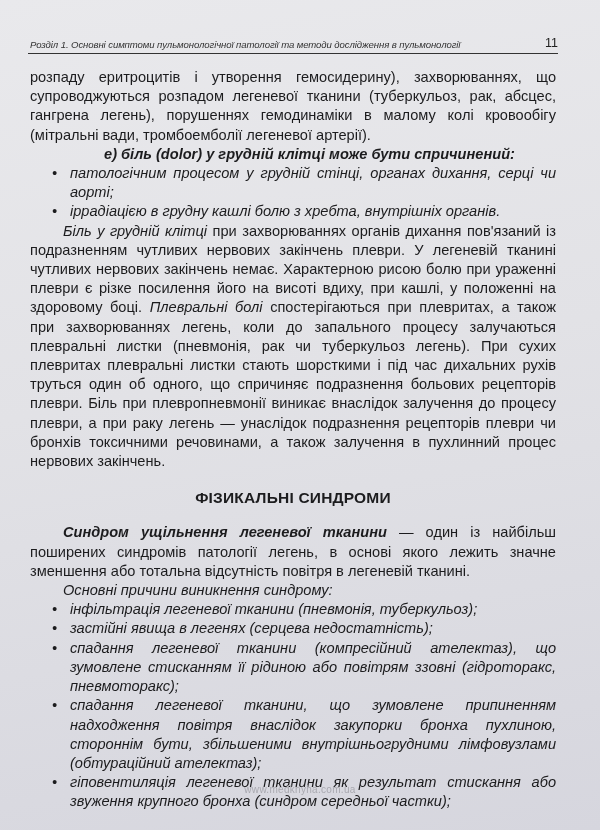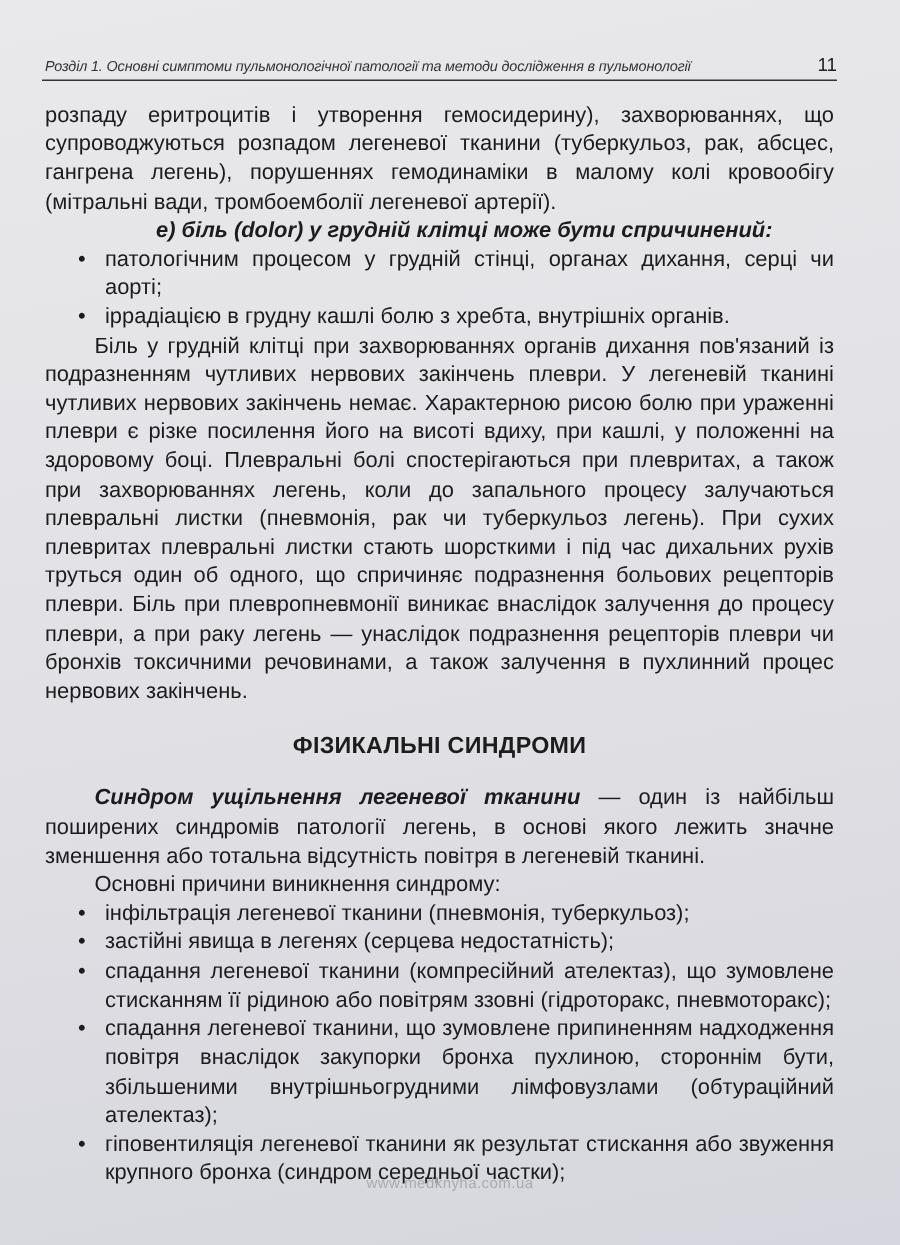--- a/index.html
+++ b/index.html
@@ -16,24 +16,24 @@
     height: 16px;
     font-size: 9.6px; font-style: italic; color: #333;
   }
   .running-head .title { position: absolute; left: 2px; top: 2px; white-space: nowrap; letter-spacing: -0.1px; }
   .running-head .num { position: absolute; right: 0; top: -1px; font-size: 12.5px; font-style: normal; color: #222; }
   .body { position: absolute; left: 30px; top: 68px; width: 526px; font-size: 14.6px; line-height: 19.2px; }
   p { margin: 0; text-align: justify; }
   .indent { text-indent: 33px; }
   .heading-e { margin-left: 33px; font-weight: bold; font-style: italic; text-align: center; }
   ul { margin: 0; padding: 0; list-style: none; }
-  ul li { position: relative; padding-left: 40px; text-align: justify; }
+  ul li { position: relative; padding-left: 40px; text-align: justify; font-style: italic; }
   ul li::before { content: "\2022"; position: absolute; left: 22px; top: 0; }
   .section-title { text-align: center; font-weight: bold; font-size: 15.5px; margin: 17px 0 16px 0; letter-spacing: 0.2px; }
-  .it { }
+  .it { font-style: italic; }
   .bi { font-weight: bold; font-style: italic; }
   .watermark { position: absolute; left: 0; width: 600px; top: 784px; text-align: center; font-size: 10px; color: #a9a9b0; letter-spacing: 0.3px; }
 </style>
 </head>
 <body>
 
 <div class="running-head">
   <span class="title">Розділ 1. Основні симптоми пульмонологічної патології та методи дослідження в пульмонології</span>
   <span class="num">11</span>
 </div>

